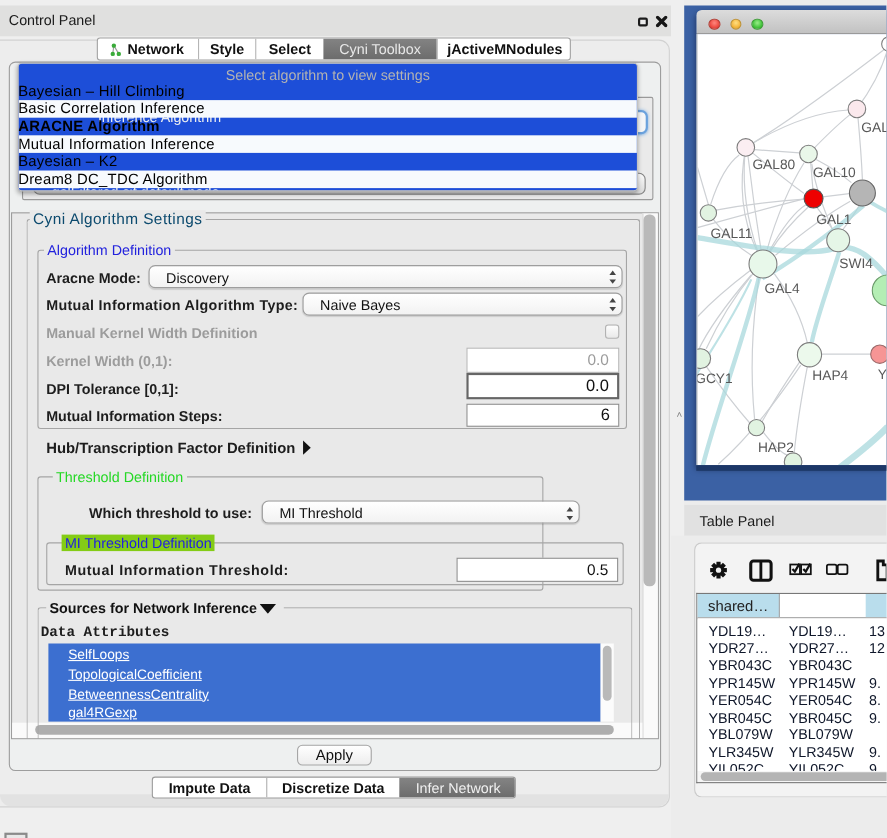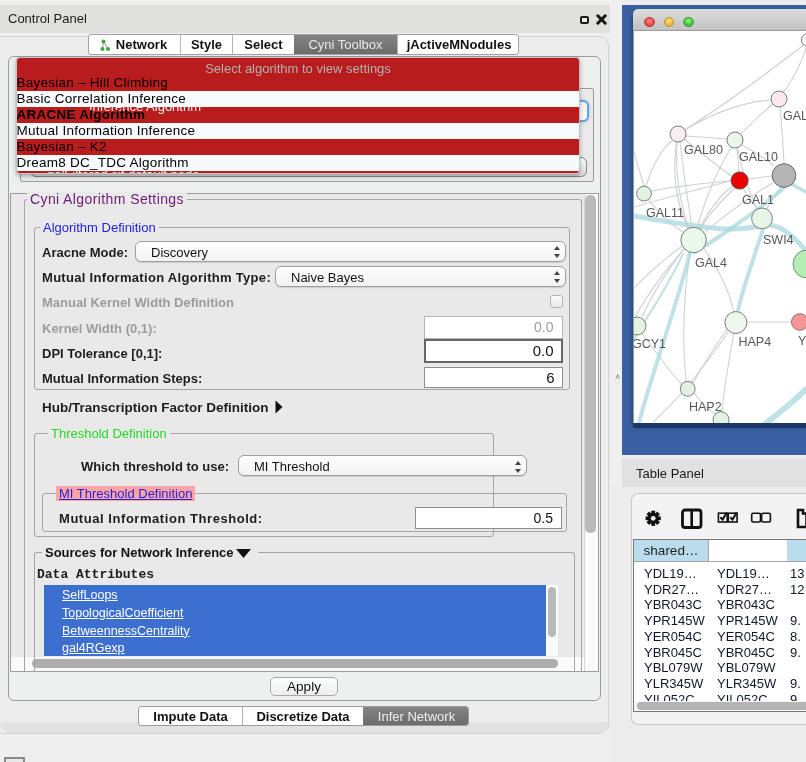--- a/index.html
+++ b/index.html
@@ -63,21 +63,21 @@
 <div class="abs" style="left:10px;top:193px;width:589px;height:479px;background:#e9e9e9;border:1px solid #9d9d9d;overflow:hidden;">
 </div>
 
 <div class="abs" style="left:584px;top:194px;width:14px;height:477px;background:#fafafa;border-left:1px solid #d5d5d5;"></div>
 <div class="abs" style="left:585px;top:195px;width:10.5px;height:338px;background:#b9b9b9;border-radius:5px;"></div>
 
 <div class="abs" style="left:11px;top:657px;width:573px;height:14px;background:#fafafa;"></div>
 <div class="abs" style="left:32px;top:658.5px;width:526px;height:9px;background:#aeaeae;border-radius:5px;"></div>
 
 <div class="abs" style="left:24px;top:199px;width:558px;height:473px;border:1px solid #a5a5a5;border-bottom:none;border-radius:3px 3px 0 0;">
-  <div class="grptitle" style="left:5px;background:#e9e9e9;color:#701a75;font-size:14px;top:-9px;left:2px;letter-spacing:0.4px;">Cyni Algorithm Settings</div>
+  <div class="grptitle" style="left:5px;background:#e9e9e9;color:#0c4a6e;font-size:14px;top:-9px;left:2px;letter-spacing:0.4px;">Cyni Algorithm Settings</div>
 </div>
 
 <div class="grp" style="left:34px;top:227px;width:536px;height:163px;">
   <div class="grptitle" style="left:5px;background:#e9e9e9;color:#2222dd;">Algorithm Definition</div>
 </div>
 <div class="lbl abs" style="left:42px;top:245px;">Aracne Mode:</div>
 <div class="combo" style="left:135px;top:240.5px;width:430.5px;">
     <span class="ctext">Discovery</span>
   <svg class="carrows" viewBox="0 0 8 14">
       <path d="M1 5 L4 1 L7 5 Z" fill="#444"></path>
@@ -111,21 +111,21 @@
 </div>
 <div class="lbl abs" style="left:81px;top:459px;">Which threshold to use:</div>
 <div class="combo" style="left:238px;top:455px;width:289px;">
     <span class="ctext">MI Threshold</span>
   <svg class="carrows" viewBox="0 0 8 14">
       <path d="M1 5 L4 1 L7 5 Z" fill="#444"></path>
       <path d="M1 9 L4 13 L7 9 Z" fill="#444"></path>
     </svg>
 </div>
 <div class="grp" style="left:42px;top:493px;width:525px;height:38.5px;">
-  <div class="grptitle" style="left:13px;background:#fca5a5;color:#2222dd;text-decoration:underline;">MI Threshold Definition</div>
+  <div class="grptitle" style="left:13px;background:#84cc16;color:#2222dd;">MI Threshold Definition</div>
 </div>
 <div class="lbl abs" style="left:59px;top:511px;letter-spacing:0.55px;">Mutual Information Threshold:</div>
 <div class="field" style="left:415px;top:507px;width:147px;height:22px;border:1px solid #8d8d8d;line-height:20px;padding-right:8px;">0.5</div>
 
 <div class="abs" style="left:34px;top:552px;width:541px;height:120px;border:1px solid #a5a5a5;border-bottom:none;border-radius:3px 3px 0 0;">
   <div class="grptitle" style="left:7px;background:#e9e9e9;color:#111;font-weight:500;padding-right:24px;font-weight:600;">Sources for Network Inference</div>
 </div>
 <svg class="abs" style="left:236px;top:549px;" width="15" height="9" viewBox="0 0 15 9">
     <path d="M0 0 L15 0 L7.5 9 Z" fill="#111"></path>
   </svg>
@@ -137,21 +137,21 @@
 <div class="abs" style="left:547.5px;top:587px;width:8px;height:50px;background:#b9b9b9;border-radius:4px;"></div>
 
 <div class="abs" style="left:270px;top:677px;width:68px;height:19px;border:1px solid #a6a6a6;border-radius:5px;background:linear-gradient(#ffffff,#ededed);text-align:center;font-size:13.5px;color:#111;line-height:17px;">Apply</div>
 
 <div class="abs" style="left:138px;top:706px;width:331px;height:20px;background:#fff;border:1px solid #9b9b9b;border-radius:3px;overflow:hidden;font-size:13px;font-weight:600;color:#111;">
   <div class="abs" style="left:0;top:0;width:104px;height:100%;border-right:1px solid #b0b0b0;text-align:center;line-height:19px;">Impute Data</div>
   <div class="abs" style="left:104px;top:0;width:120px;height:100%;text-align:center;line-height:19px;">Discretize Data</div>
   <div class="abs" style="left:224px;top:0;width:107px;height:100%;background:linear-gradient(#848484,#6c6c6c);color:#f0f0f0;text-align:center;line-height:19px;font-weight:500;">Infer Network</div>
 </div>
 
-<div class="abs" style="left:16px;top:57px;width:564px;height:117px;background:#b91c1c;border:1px solid #c2c2c2;border-radius:4px;box-shadow:0 2px 4px rgba(0,0,0,0.3);overflow:hidden;">
+<div class="abs" style="left:16px;top:57px;width:564px;height:117px;background:#1d4ed8;border:1px solid #c2c2c2;border-radius:4px;box-shadow:0 2px 4px rgba(0,0,0,0.3);overflow:hidden;">
   <div class="abs" style="left:72px;top:41px;font-size:13px;color:#eceef0;">Inference Algorithm</div>
   <div class="abs" style="left:30px;top:109px;font-size:13px;color:#eceef0;">galFiltered.sif default node</div>
   <div class="abs" style="left:0;top:33px;width:100%;height:16px;background:#f7fafd;"></div>
   <div class="abs" style="left:0;top:65px;width:100%;height:16px;background:#f7fafd;"></div>
   <div class="abs" style="left:0;top:97px;width:100%;height:16px;background:#f7fafd;"></div>
   <div class="abs" style="left:0;top:3px;width:100%;text-align:center;font-size:13px;color:#b2b2b2;">Select algorithm to view settings</div>
   <div class="abs" style="left:-0.5px;top:17px;font-size:13.5px;color:#000;line-height:16px;white-space:nowrap;letter-spacing:0.25px;">
     Bayesian – Hill Climbing<br>
     Basic Correlation Inference<br>
     <b>ARACNE Algorithm</b><br>

